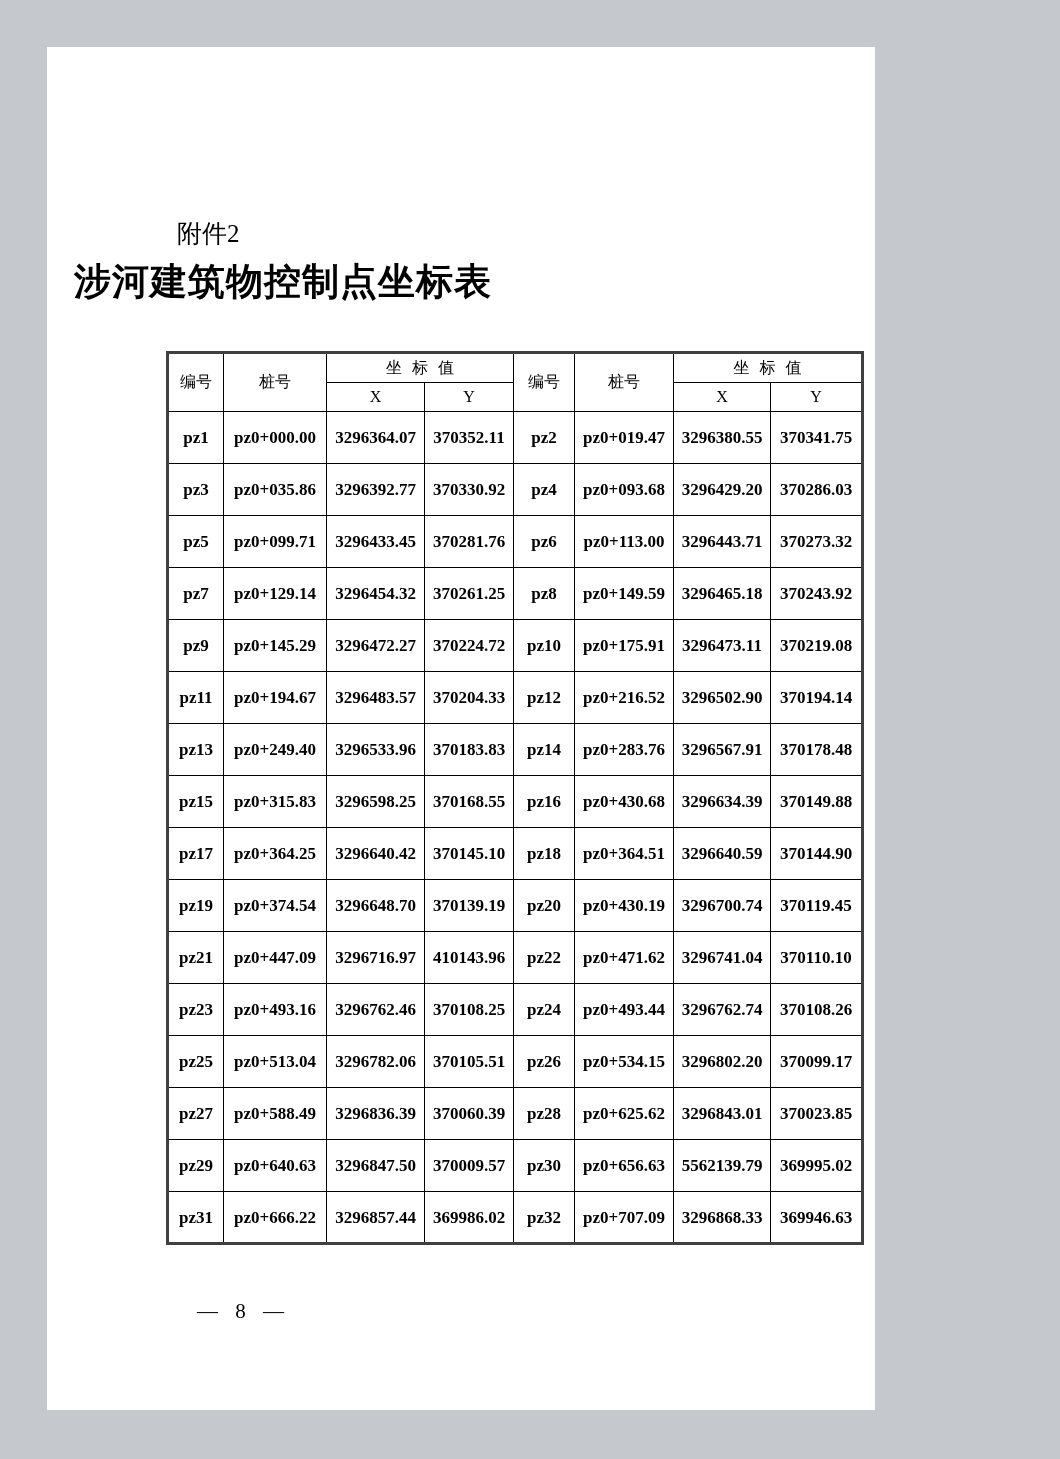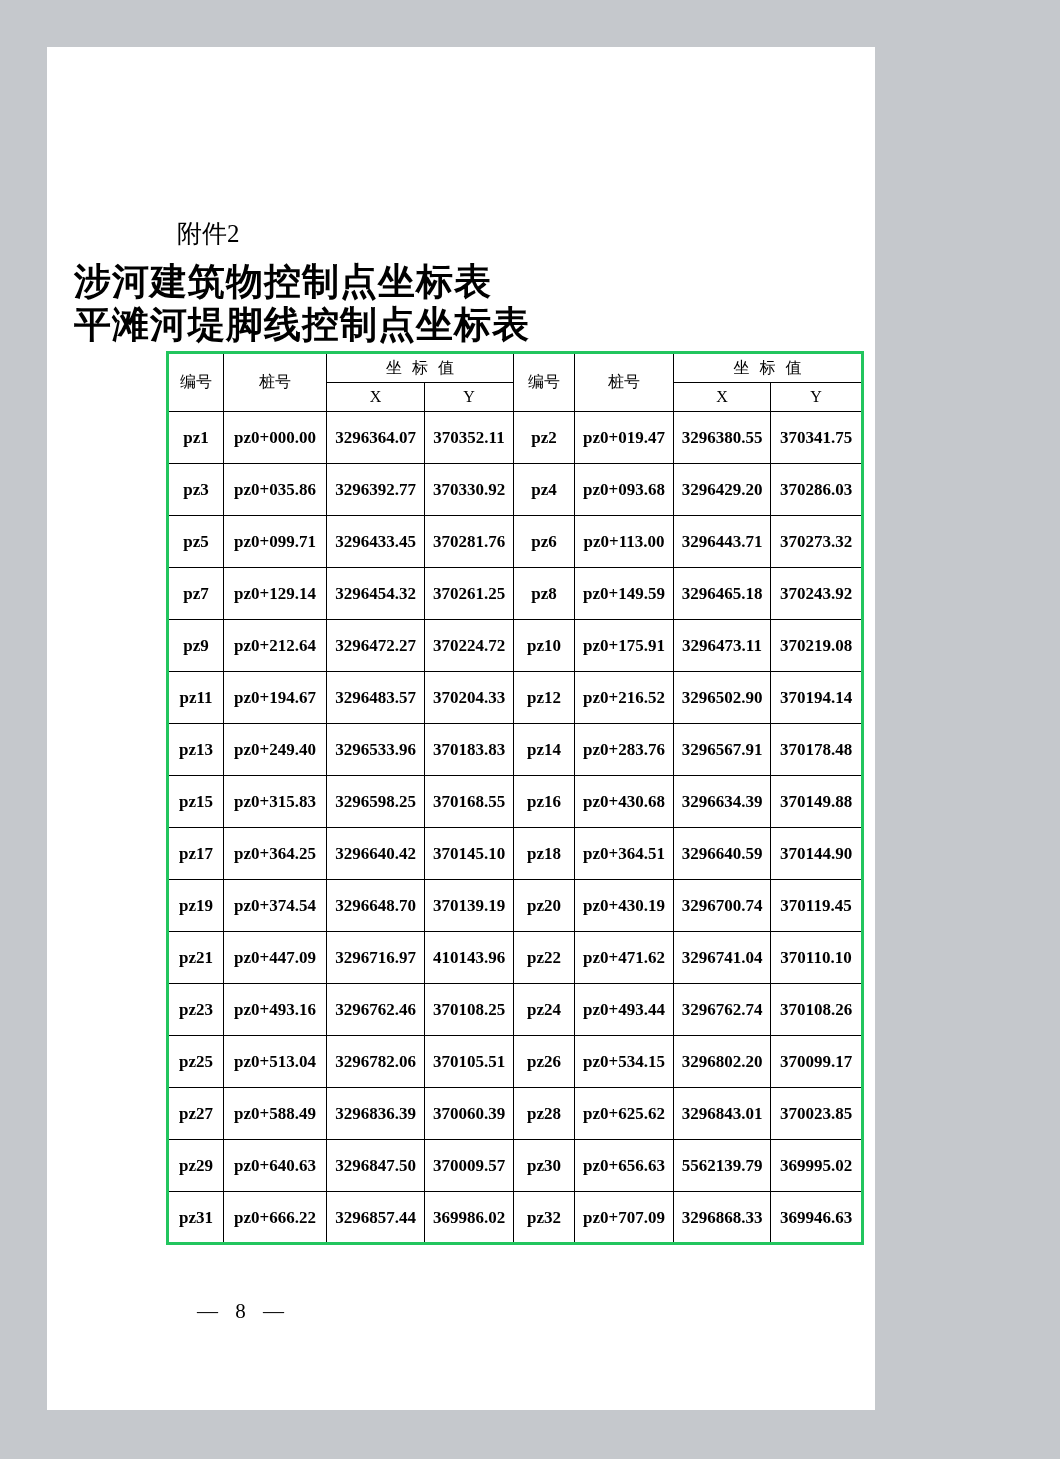--- a/index.html
+++ b/index.html
@@ -41,21 +41,21 @@
     letter-spacing: 1px;
     margin-left: 27px;
   }
   table.coords {
     position: absolute;
     left: 119px;
     top: 304px;
     width: 695px;
     table-layout: fixed;
     border-collapse: collapse;
-    border: 3px solid #22c55e;
+    border: 3px solid #404040;
   }
   table.coords th,
   table.coords td {
     border: 1px solid #000;
     text-align: center;
     vertical-align: middle;
     padding: 0;
     overflow: hidden;
   }
   thead tr.r1 { height: 30px; }
@@ -95,21 +95,20 @@
 </style>
 </head>
 <body>
 
 <div class="page">
 
   <div class="attachment">附件2</div>
 
   <div class="title">
     <div>涉河建筑物控制点坐标表</div>
-    <div>平滩河堤脚线控制点坐标表</div>
   </div>
 
   <table class="coords">
     <colgroup>
       <col style="width:56px">
       <col style="width:103px">
       <col style="width:98px">
       <col style="width:89px">
       <col style="width:61px">
       <col style="width:99px">
@@ -168,21 +167,21 @@
           <td class="stake">pz0+129.14</td>
           <td class="coordx">3296454.32</td>
           <td class="coordy">370261.25</td>
           <td class="id">pz8</td>
           <td class="stake">pz0+149.59</td>
           <td class="coordx">3296465.18</td>
           <td class="coordy">370243.92</td>
         </tr>
         <tr>
           <td class="id">pz9</td>
-          <td class="stake">pz0+212.64</td>
+          <td class="stake">pz0+145.29</td>
           <td class="coordx">3296472.27</td>
           <td class="coordy">370224.72</td>
           <td class="id">pz10</td>
           <td class="stake">pz0+175.91</td>
           <td class="coordx">3296473.11</td>
           <td class="coordy">370219.08</td>
         </tr>
         <tr>
           <td class="id">pz11</td>
           <td class="stake">pz0+194.67</td>

